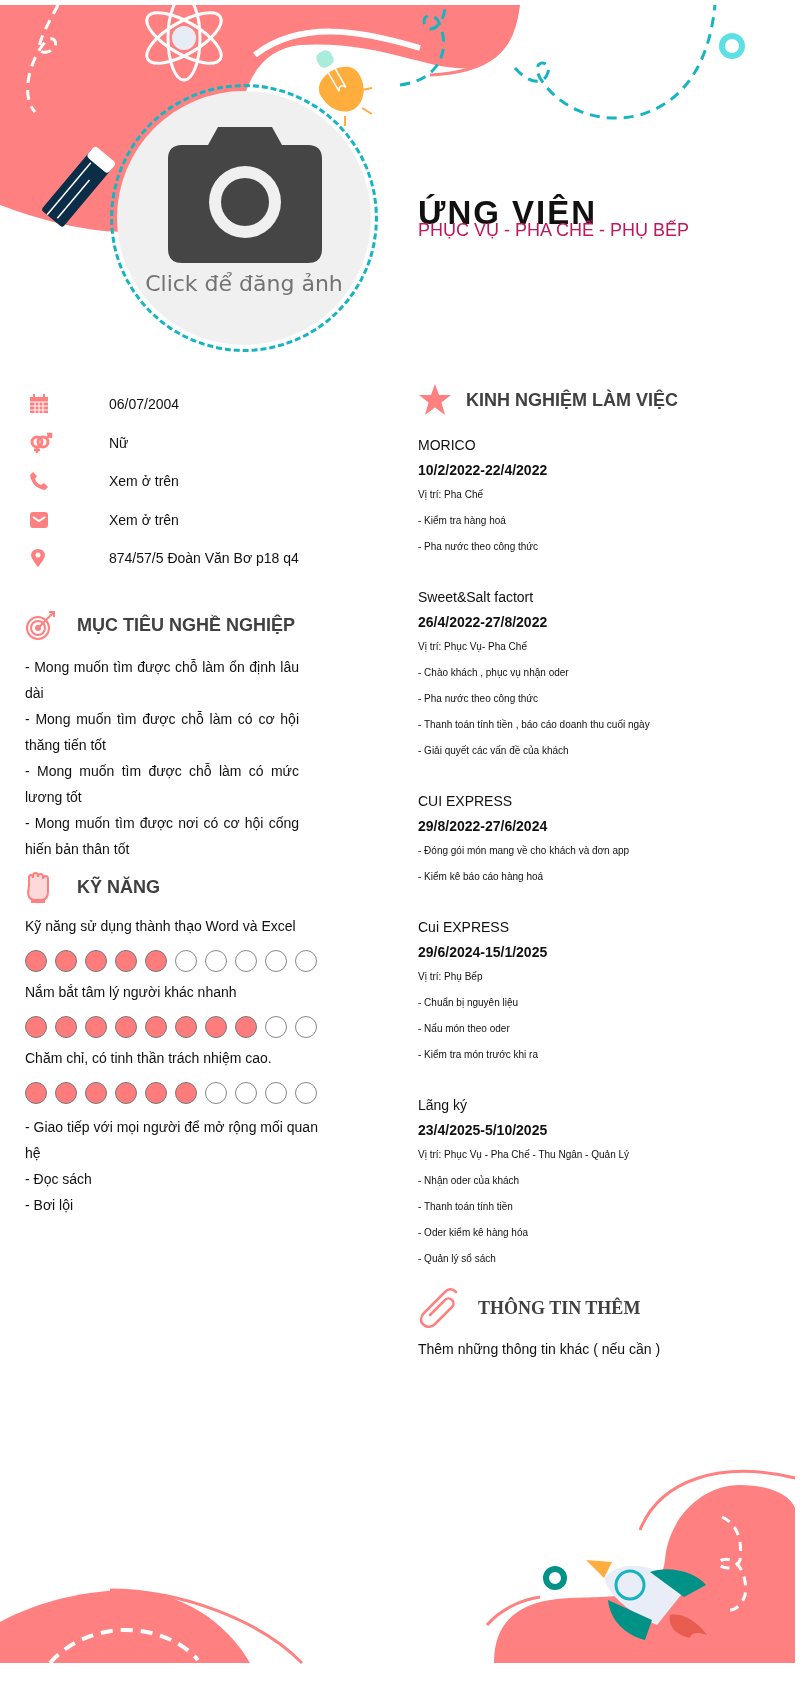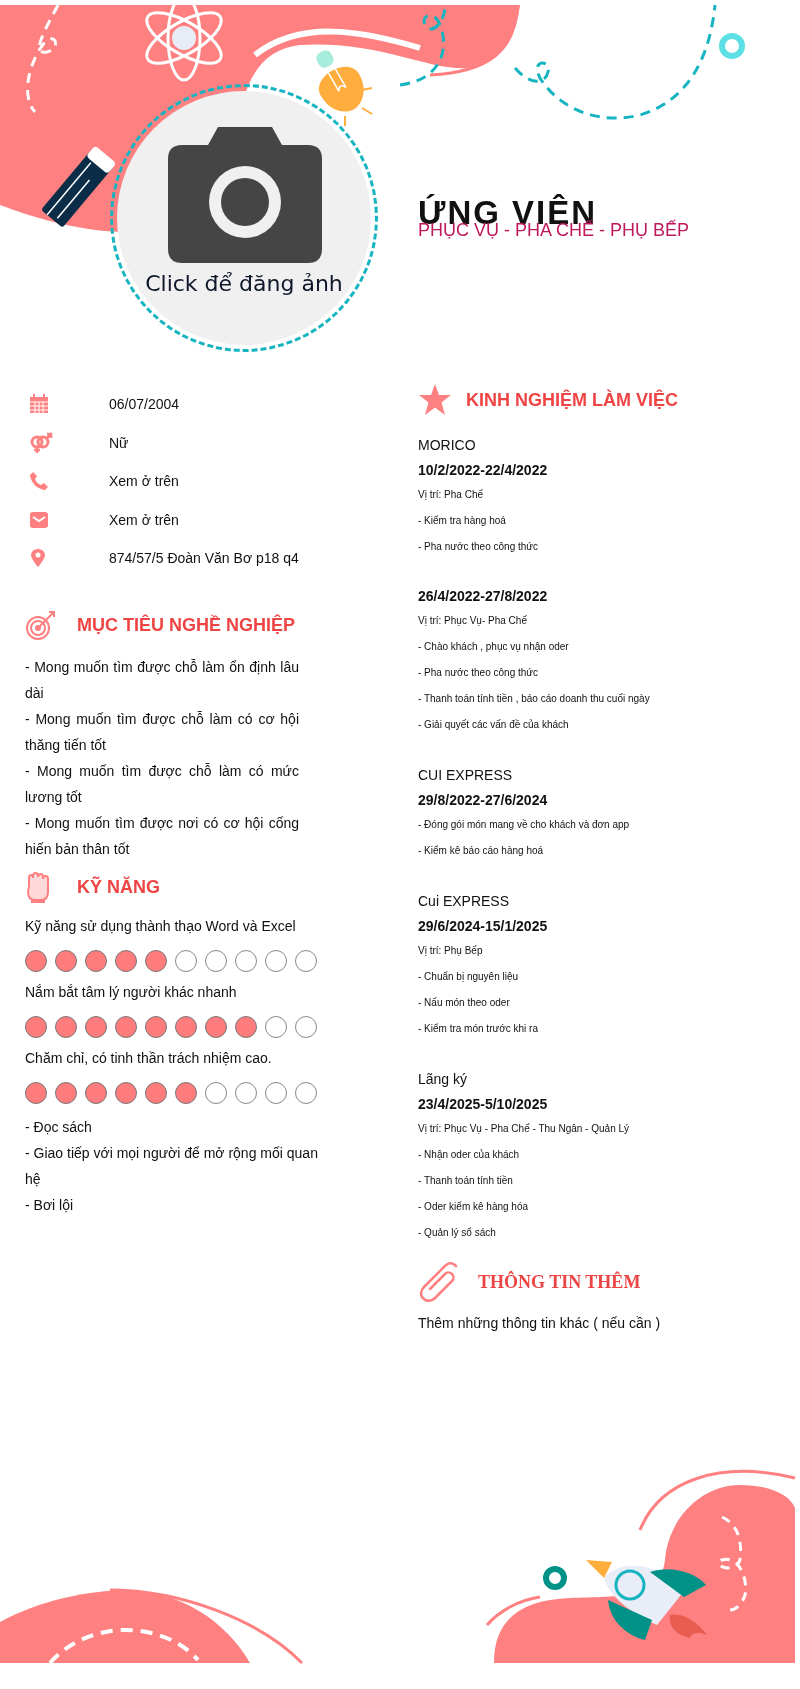--- a/index.html
+++ b/index.html
@@ -13,41 +13,41 @@
     position: absolute; left: 117px; top: 91px; width: 254px; height: 254px;
     border-radius: 50%; background: #f0f0f0; cursor: pointer;
   }
   .photo-ring {
     position: absolute; left: 110px; top: 84px; width: 268px; height: 268px;
     border-radius: 50%; border: 3px dashed #16b4c0; pointer-events: none;
   }
   .camera { position: absolute; left: 51px; top: 36px; width: 154px; height: 136px; }
   .photo-label {
     position: absolute; left: 0; right: 0; top: 180px; text-align: center;
-    font-family: "DejaVu Sans", sans-serif; font-size: 22px; color: #0f172a;
+    font-family: "DejaVu Sans", sans-serif; font-size: 22px; color: #737373;
   }
 
   
   .name {
     position: absolute; left: 418px; top: 170px; font-size: 33px; font-weight: bold;
     letter-spacing: 2px; color: #111; margin-top: 24px;
   }
   .job-title {
     position: absolute; left: 418px; top: 220px; font-size: 18px; color: #be185d;
   }
 
   
   .left-col { position: absolute; left: 25px; top: 385px; width: 300px; }
   .info-row { display: flex; align-items: center; height: 38.5px; gap: 44px; }
   .info-row .ico { width: 40px; display: flex; justify-content: flex-start; padding-left: 4px; }
   .info-row .txt { font-size: 14px; padding-left: 0px; }
 
   .section-head { display: flex; align-items: center; height: 40px; }
   .section-head .hico { width: 52px; display: flex; align-items: center; }
-  .section-head .htitle { font-size: 18px; font-weight: bold; color: #ef4444; padding-left: 0; }
+  .section-head .htitle { font-size: 18px; font-weight: bold; color: #404040; padding-left: 0; }
 
   .para { font-size: 14px; line-height: 26px; text-align: justify; }
   .skill-name { font-size: 14px; line-height: 20px; margin-top: 8px; }
   .dots { display: flex; gap: 8px; margin-top: 14px; margin-bottom: 10px; }
   .dot { width: 22px; height: 22px; border-radius: 50%; border: 1.5px solid #888; background: #fff; }
   .dot.on { background: #ff7c7c; border-color: #777; }
 
   
   .right-col { position: absolute; left: 418px; top: 380px; width: 360px; }
   .job { margin-bottom: 24px; }
@@ -226,22 +226,22 @@
           <span class="dot"></span>
           <span class="dot"></span>
           <span class="dot"></span>
           <span class="dot"></span>
         </div>
       </div>
   </div>
 
   <div style="margin-top:0px;">
     <div class="para" style="margin-top:8px; width:300px; text-align:left;">
+      <div>- Giao tiếp với mọi người để mở rộng mối quan hệ</div>
       <div>- Đọc sách</div>
-      <div>- Giao tiếp với mọi người để mở rộng mối quan hệ</div>
       <div>- Bơi lội</div>
     </div>
   </div>
 </div>
 
 <div class="right-col">
   <div class="section-head" style="height:40px;">
     <span class="hico" style="width:48px;">
       <svg width="34" height="32" viewBox="0 0 34 32">
           <path d="M17 0 L21 11 L33 11 L23.5 18.5 L27 31 L17 23.5 L7 31 L10.5 18.5 L1 11 L13 11 Z" fill="#ff8080"></path>
@@ -251,20 +251,21 @@
   </div>
   <div id="jobs-list" style="margin-top:12px;">
       <div class="job">
         <div class="company">MORICO</div>
         <div class="period">10/2/2022-22/4/2022</div>
         <div class="line">Vị trí: Pha Chế</div>
         <div class="line">- Kiểm tra hàng hoá</div>
         <div class="line">- Pha nước theo công thức</div>
       </div>
       <div class="job">
+        <div class="company">Sweet&amp;Salt factort</div>
         <div class="period">26/4/2022-27/8/2022</div>
         <div class="line">Vị trí: Phục Vụ- Pha Chế</div>
         <div class="line">- Chào khách , phục vụ nhận oder</div>
         <div class="line">- Pha nước theo công thức</div>
         <div class="line">- Thanh toán tính tiền , báo cáo doanh thu cuối ngày</div>
         <div class="line">- Giải quyết các vấn đề của khách</div>
       </div>
       <div class="job">
         <div class="company">CUI EXPRESS</div>
         <div class="period">29/8/2022-27/6/2024</div>

